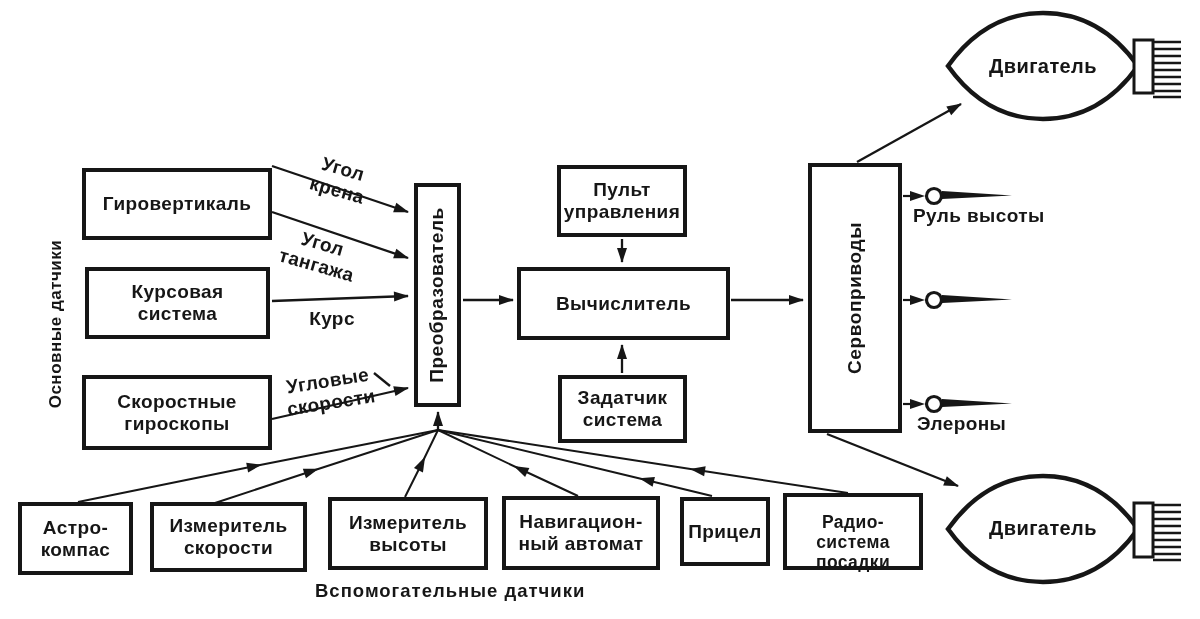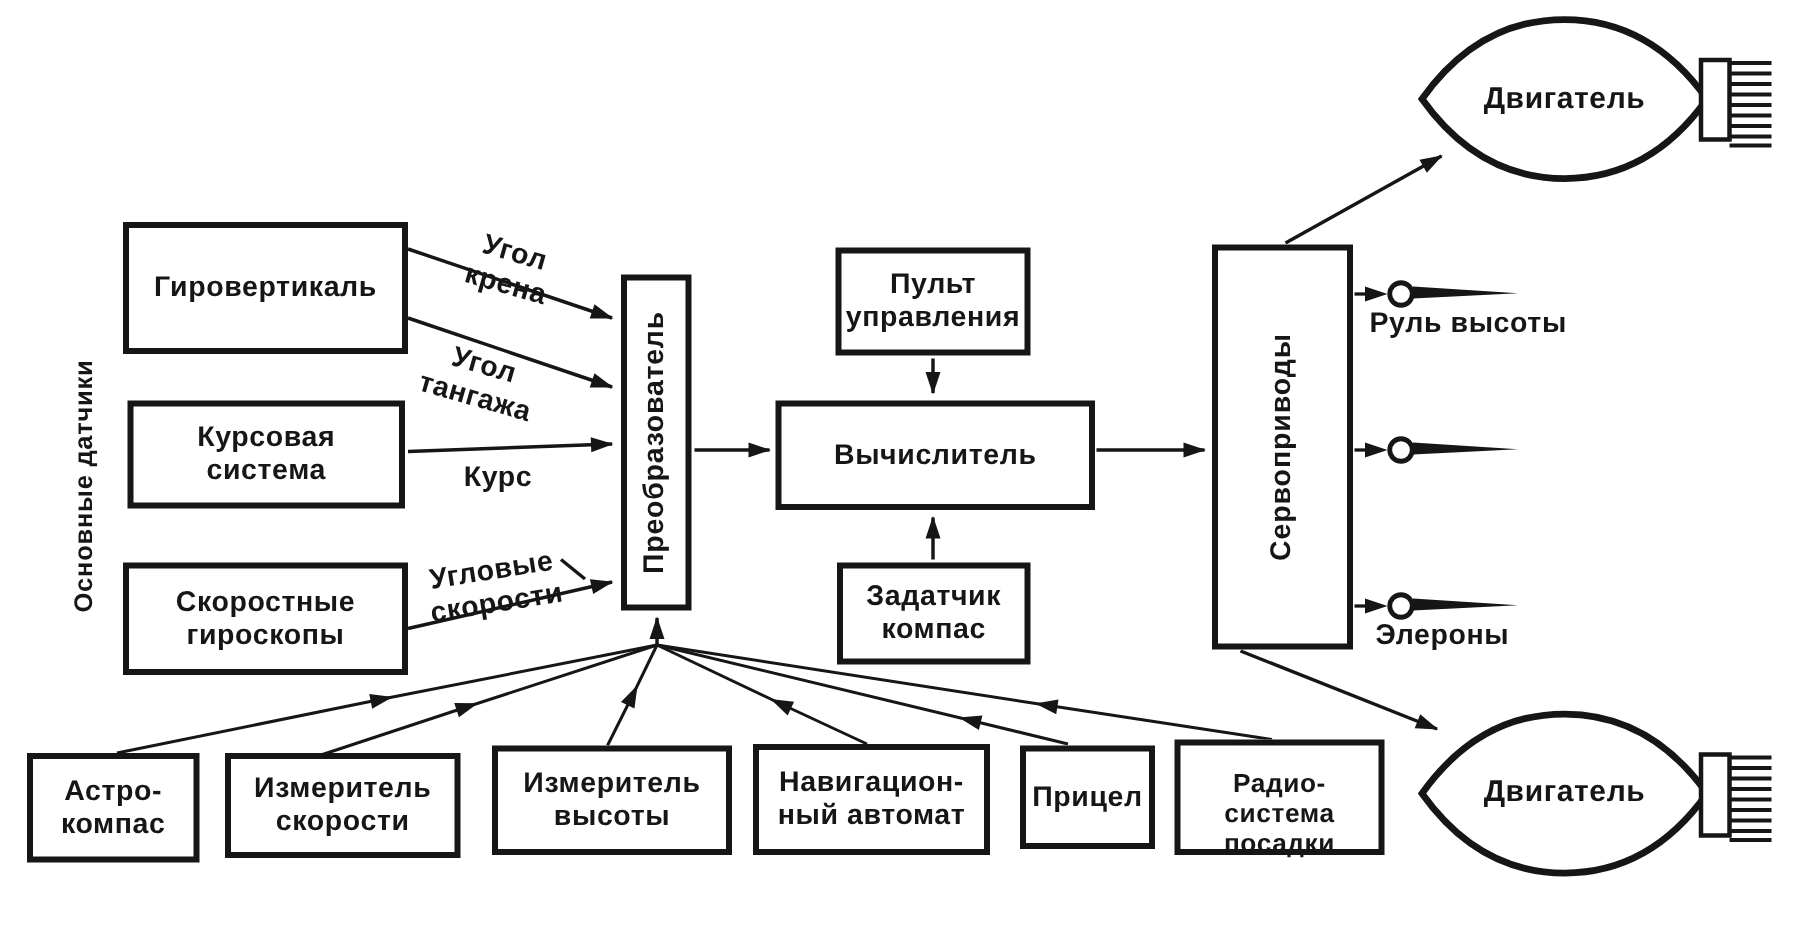--- a/index.html
+++ b/index.html
@@ -80,21 +80,21 @@
         <path d="M1153,42 h28 M1153,49 h28 M1153,56 h28 M1153,63 h28 M1153,70 h28 M1153,77 h28 M1153,84 h28 M1153,91 h28 M1153,97 h28" stroke="#161616" stroke-width="2.6"></path>
       </g>
       <g>
         <path d="M948,529 C973,494 1004,476 1043,476 C1082,476 1113,494 1138,529 C1113,564 1082,582 1043,582 C1004,582 973,564 948,529 Z" fill="#fff" stroke="#161616" stroke-width="4.5"></path>
         <rect x="1134" y="503" width="19" height="54" fill="#fff" stroke="#161616" stroke-width="3"></rect>
         <path d="M1153,505 h28 M1153,512 h28 M1153,519 h28 M1153,526 h28 M1153,533 h28 M1153,540 h28 M1153,547 h28 M1153,554 h28 M1153,560 h28" stroke="#161616" stroke-width="2.6"></path>
       </g>
     </g>
   </svg>
 
-  <div class="box" style="left:82px;top:148px;width:190px;height:88px">
+  <div class="box" style="left:82px;top:168px;width:190px;height:72px">
     <span class="lbl">Гировертикаль</span>
   </div>
   <div class="box" style="left:85px;top:267px;width:185px;height:72px">
     <span class="lbl">Курсовая
 система</span>
   </div>
   <div class="box" style="left:82px;top:375px;width:190px;height:75px">
     <span class="lbl">Скоростные
 гироскопы</span>
   </div>
@@ -104,21 +104,21 @@
 
   <div class="box" style="left:517px;top:267px;width:213px;height:73px">
     <span class="lbl">Вычислитель</span>
   </div>
   <div class="box" style="left:557px;top:165px;width:130px;height:72px">
     <span class="lbl">Пульт
 управления</span>
   </div>
   <div class="box" style="left:558px;top:375px;width:129px;height:68px">
     <span class="lbl">Задатчик
-компас</span>
+система</span>
   </div>
 
   <div class="box" style="left:808px;top:163px;width:94px;height:270px"></div>
   <div class="vtext" style="left:725px;top:286px;width:260px;height:24px;font-size:19px;letter-spacing:.6px">Сервоприводы</div>
 
   <div class="vtext" style="left:-39px;top:313px;width:190px;height:22px;font-size:17px;letter-spacing:.5px">Основные датчики</div>
 
   <div class="freelbl" style="left:300px;top:158px;width:80px;transform:rotate(16deg)">Угол
 крена</div>
   <div class="freelbl" style="left:272px;top:233px;width:95px;transform:rotate(16deg)">Угол
@@ -151,14 +151,15 @@
   </div>
   <div class="box" style="left:680px;top:497px;width:90px;height:69px">
     <span class="lbl">Прицел</span>
   </div>
   <div class="box" style="left:783px;top:493px;width:140px;height:77px">
     <span class="lbl sm">Радио-
 система
 посадки</span>
   </div>
 
+  <div class="caption" style="left:315px;top:580px">Вспомогательные датчики</div>
 
 </div>
 
 </body></html>

